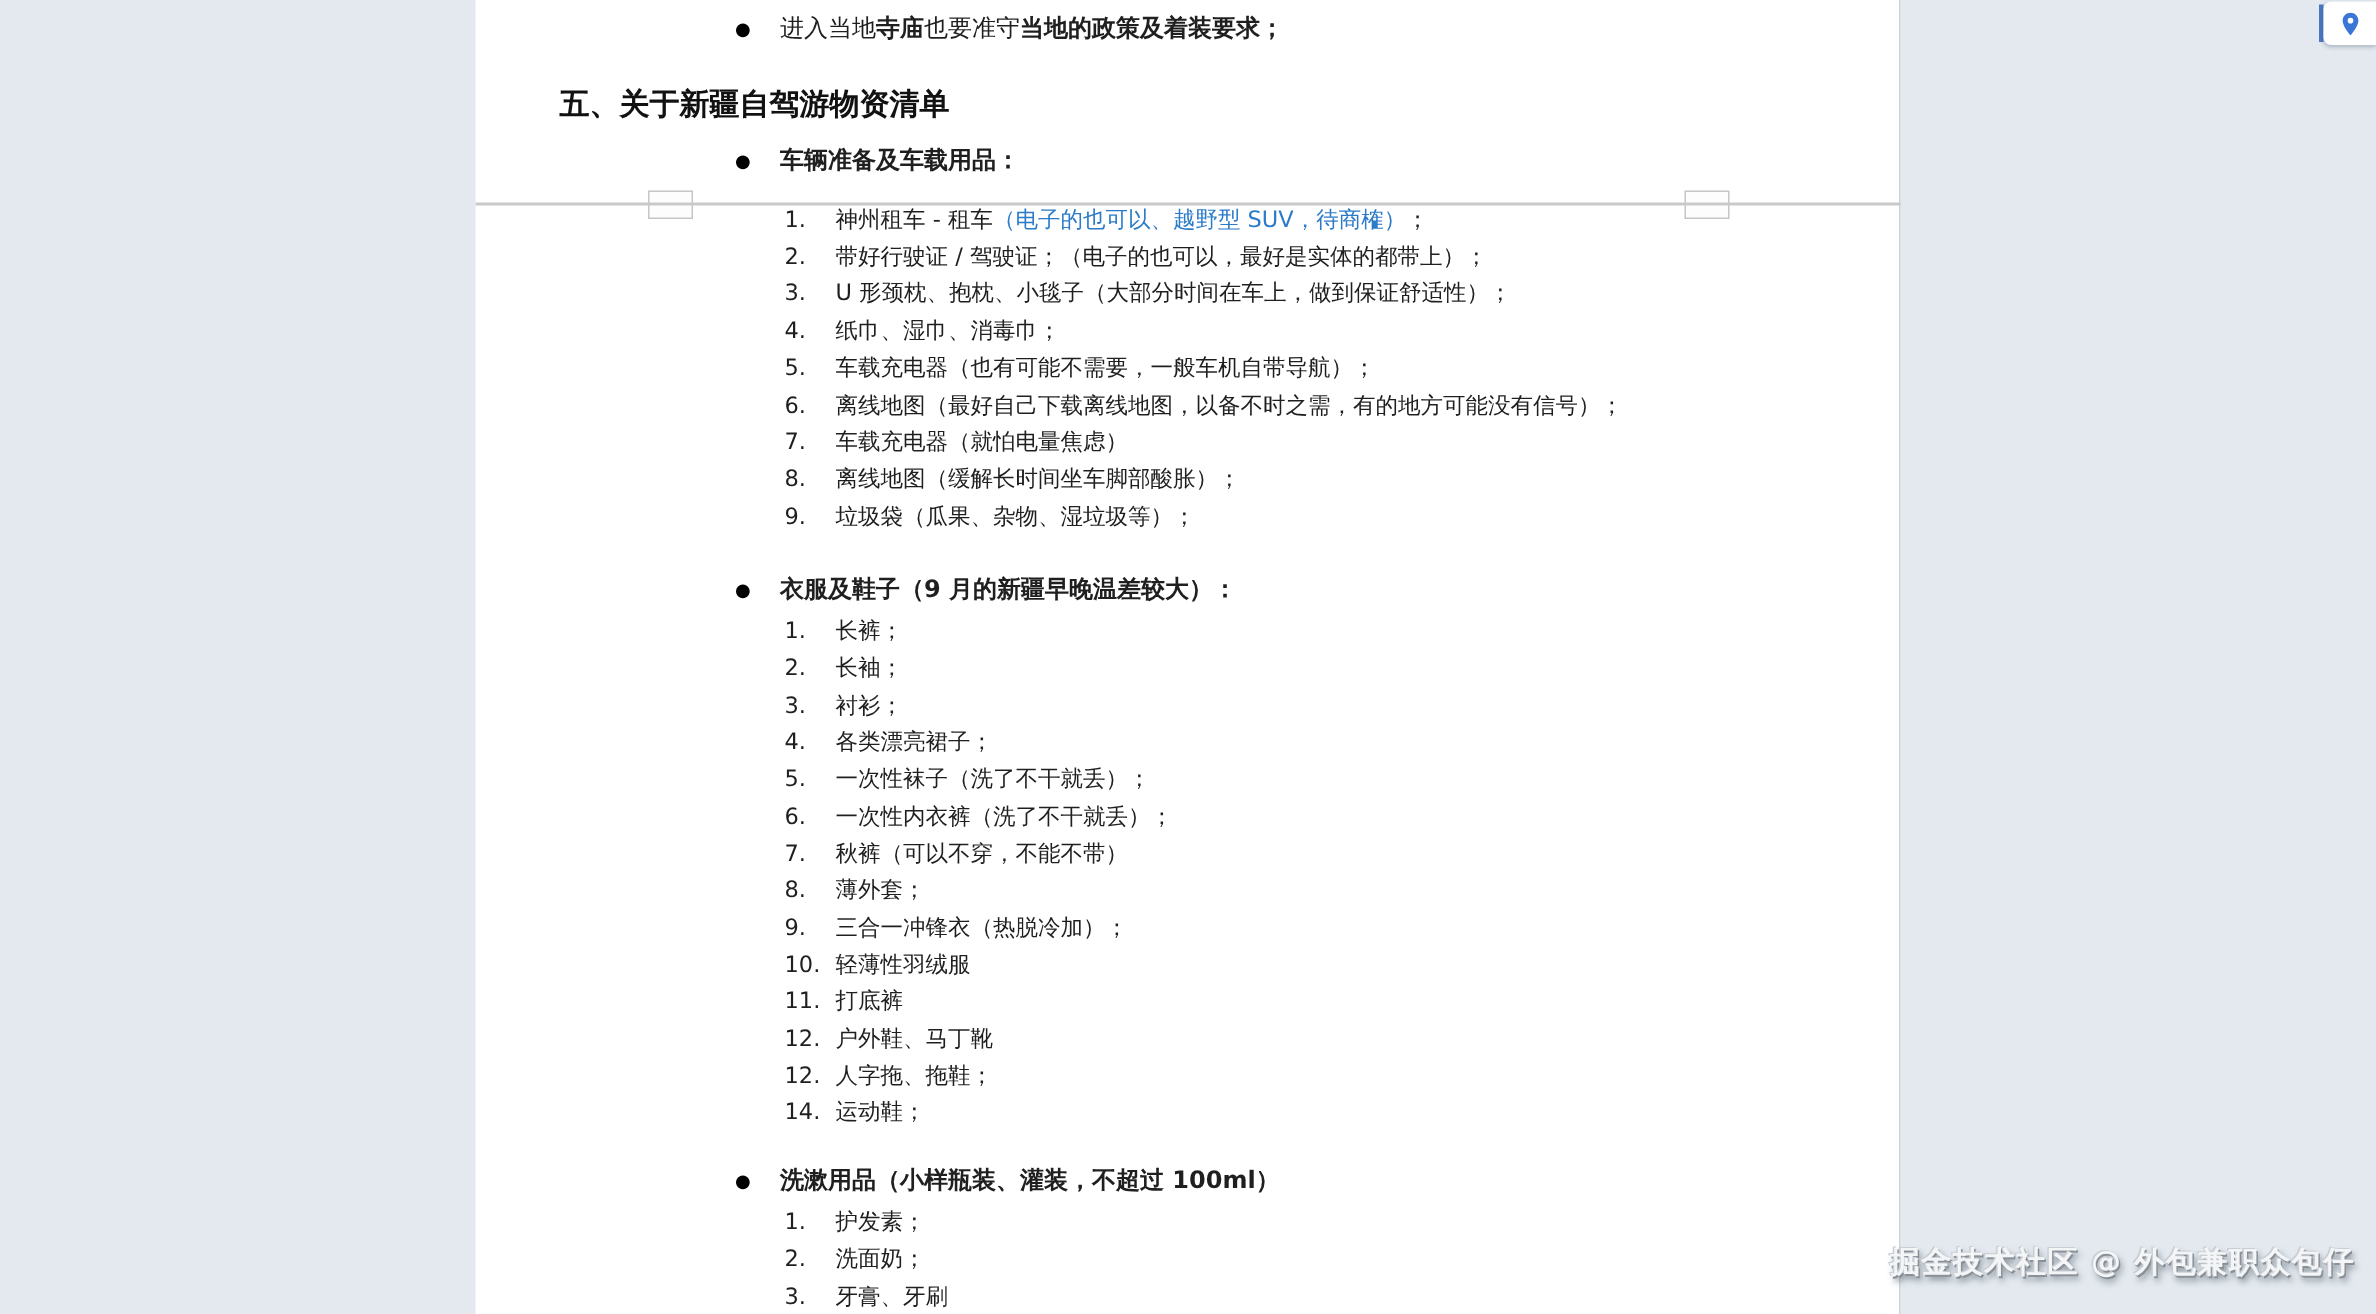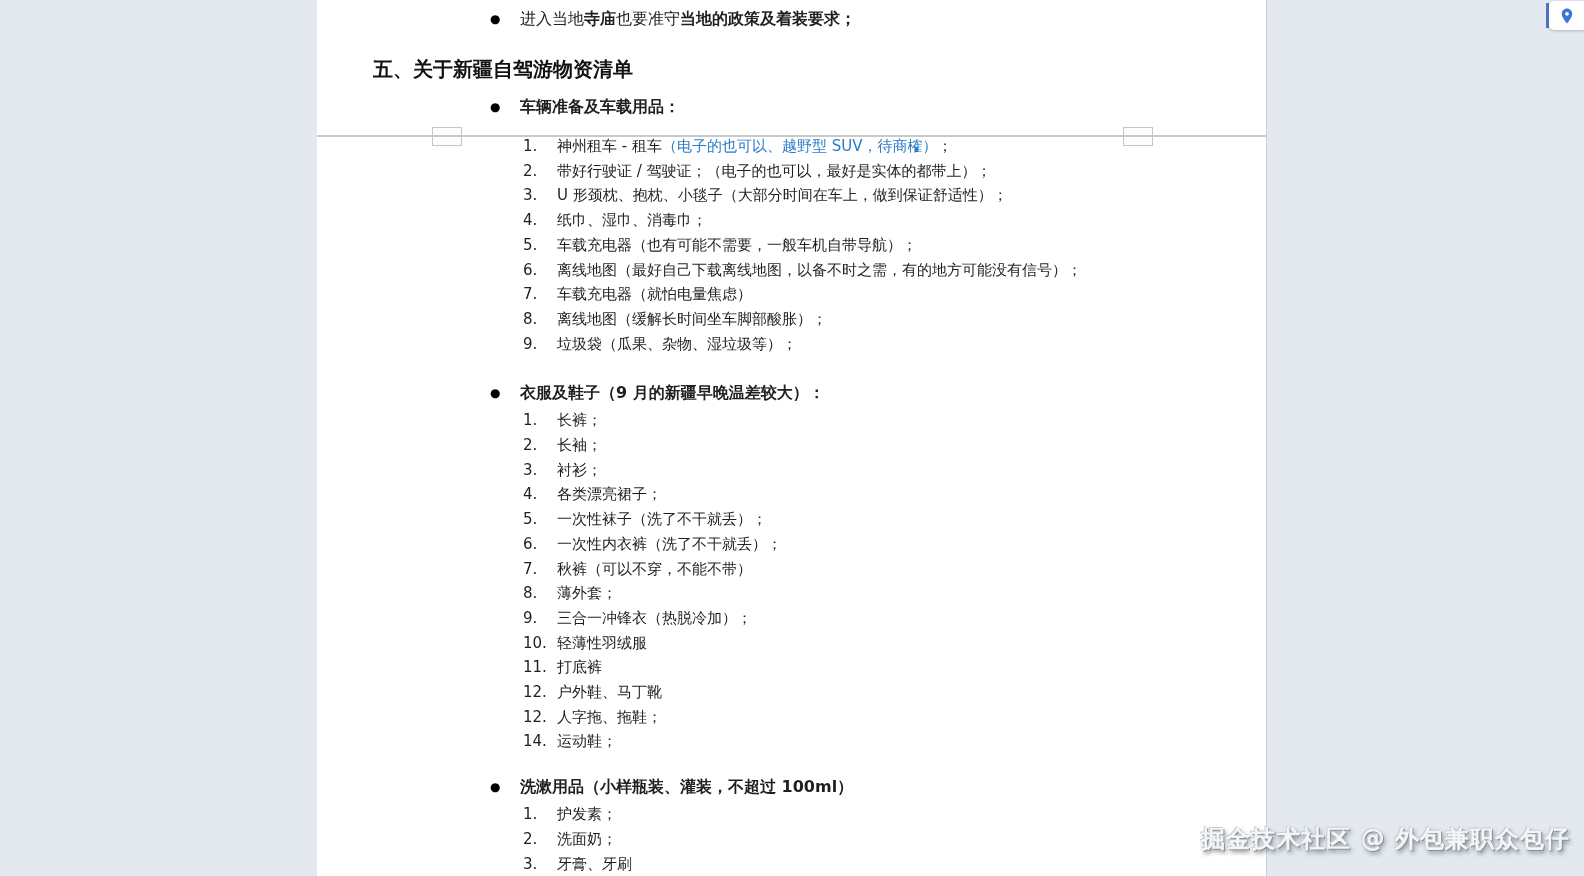--- a/index.html
+++ b/index.html
@@ -90,21 +90,21 @@
     border-radius:5px 0 0 5px;
     box-shadow:0 1px 3px rgba(40,60,90,.3);
     display:flex;align-items:center;justify-content:center;
     cursor:pointer;
   }
   .pin-button svg{width:18px;height:18px;}
   
   .watermark{
     position:absolute;
     right:14px;bottom:21px;
-    font-size:24px;font-weight:700;
+    font-size:20px;font-weight:700;
     letter-spacing:1px;
     color:#f3f5f7;
     text-shadow:-1px -1px 0 #c9ced4, 1px 1px 0 #8a9097, 2px 3px 4px rgba(90,100,110,.75);
     white-space:nowrap;
     pointer-events:none;
   }
 </style>
 </head>
 <body>
 

